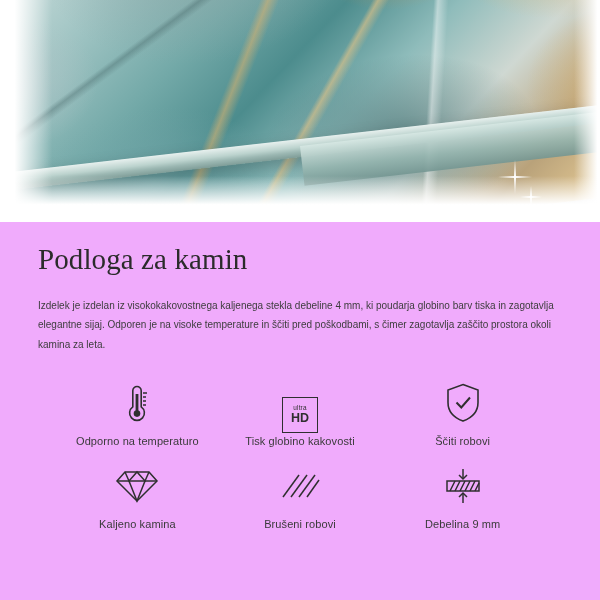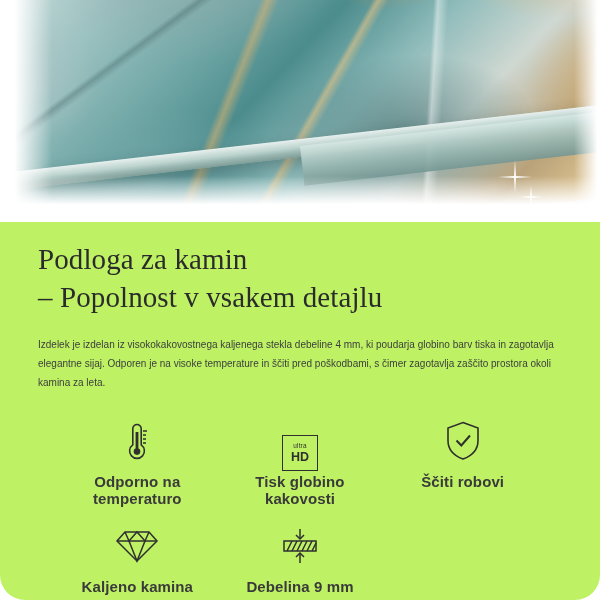--- a/index.html
+++ b/index.html
@@ -10,22 +10,21 @@
     width: 600px;
     height: 600px;
     background: #ffffff;
     font-family: "Liberation Sans", sans-serif;
     overflow: hidden;
   }
   .page {
     position: relative;
     width: 600px;
     height: 600px;
-    background: #bef264;
-    border-radius: 25px;
+    background: #f0abfc;
   }
 
   
   .hero {
     position: relative;
     width: 600px;
     height: 222px;
     overflow: hidden;
     background: #ffffff;
   }
@@ -165,25 +164,24 @@
     justify-content: flex-start;
   }
   .feature-icon {
     height: 46px;
     display: flex;
     align-items: center;
     justify-content: center;
   }
   .feature-label {
     margin-top: 9px;
-    font-size: 15px;
+    font-size: 11px;
     color: #3a3a3a;
     text-align: center;
     letter-spacing: 0.1px;
-    font-weight: bold;
   }
   .hd-box {
     width: 34px;
     height: 34px;
     border: 1.6px solid #2f2f2f;
     display: flex;
     flex-direction: column;
     align-items: center;
     justify-content: center;
     line-height: 1;
@@ -216,21 +214,20 @@
     <div class="hero-mask-left"></div>
     <div class="hero-mask-right"></div>
     <div class="hero-mask-bottom"></div>
     <div class="sparkle s1"></div>
     <div class="sparkle s2"></div>
   </div>
 
   <div class="content">
     <h1 class="headline">
       <span>Podloga za kamin</span>
-      <span class="line2">– Popolnost v vsakem detajlu</span>
     </h1>
     <p class="body-copy">Izdelek je izdelan iz visokokakovostnega kaljenega stekla debeline 4 mm, ki poudarja globino barv tiska in zagotavlja elegantne sijaj. Odporen je na visoke temperature in ščiti pred poškodbami, s čimer zagotavlja zaščito prostora okoli kamina za leta.</p>
 
     <div class="features">
 
       <div class="feature">
         <div class="feature-icon">
           <svg width="26" height="44" viewBox="0 0 26 44" fill="none" stroke="#2f2f2f" stroke-width="1.6">
             <path d="M13 5.5a4.2 4.2 0 0 1 4.2 4.2v16.2a7.4 7.4 0 1 1-8.4 0V9.7A4.2 4.2 0 0 1 13 5.5z"></path>
             <circle cx="13" cy="32.6" r="3.3" fill="#2f2f2f" stroke="none"></circle>
@@ -266,20 +263,31 @@
           <svg width="44" height="38" viewBox="0 0 44 38" fill="none" stroke="#2f2f2f" stroke-width="1.5">
             <path d="M10 5h24l8 9-20 20L2 14z"></path>
             <path d="M2 14h40"></path>
             <path d="M10 5l4 9 8-9 8 9 4-9"></path>
             <path d="M14 14l8 20 8-20"></path>
           </svg>
         </div>
         <div class="feature-label">Kaljeno kamina</div>
       </div>
 
+      <div class="feature">
+        <div class="feature-icon">
+          <svg width="42" height="34" viewBox="0 0 42 34" fill="none" stroke="#2f2f2f" stroke-width="1.5">
+            <path d="M4 28 L20 6"></path>
+            <path d="M12 28 L28 6"></path>
+            <path d="M20 28 L36 6"></path>
+            <path d="M28 28 L40 11"></path>
+          </svg>
+        </div>
+        <div class="feature-label">Brušeni robovi</div>
+      </div>
 
       <div class="feature">
         <div class="feature-icon">
           <svg width="44" height="40" viewBox="0 0 44 40" fill="none" stroke="#2f2f2f" stroke-width="1.5">
             <path d="M22 3v9"></path>
             <path d="M18 9l4 4 4-4"></path>
             <path d="M22 37v-9"></path>
             <path d="M18 31l4-4 4 4"></path>
             <rect x="6" y="15" width="32" height="10"></rect>
             <path d="M9 25l5-10M14 25l5-10M19 25l5-10M24 25l5-10M29 25l5-10M34 25l4-8"></path>

